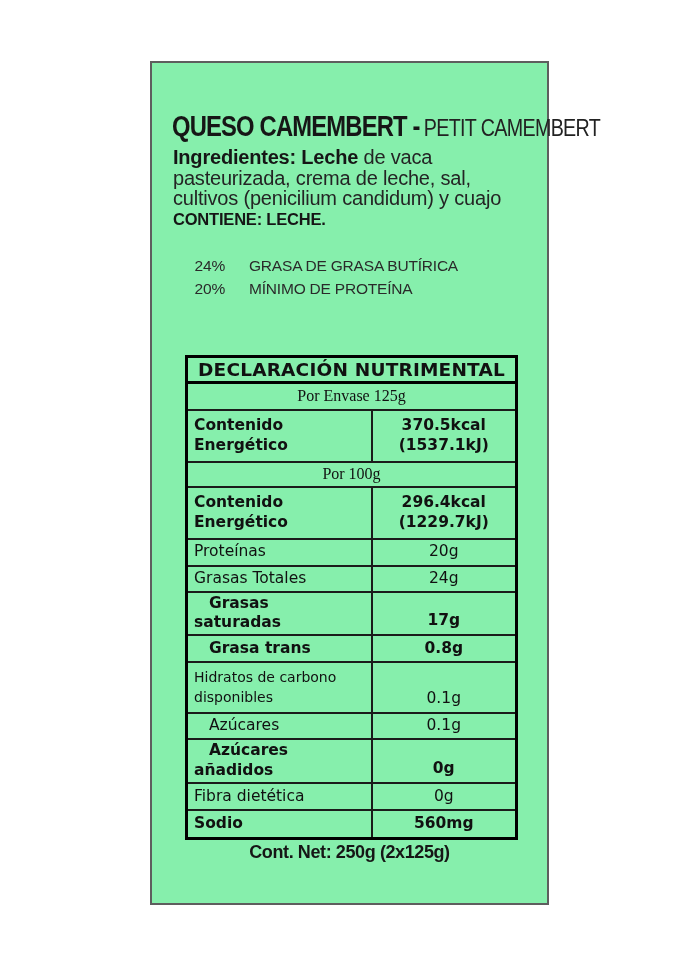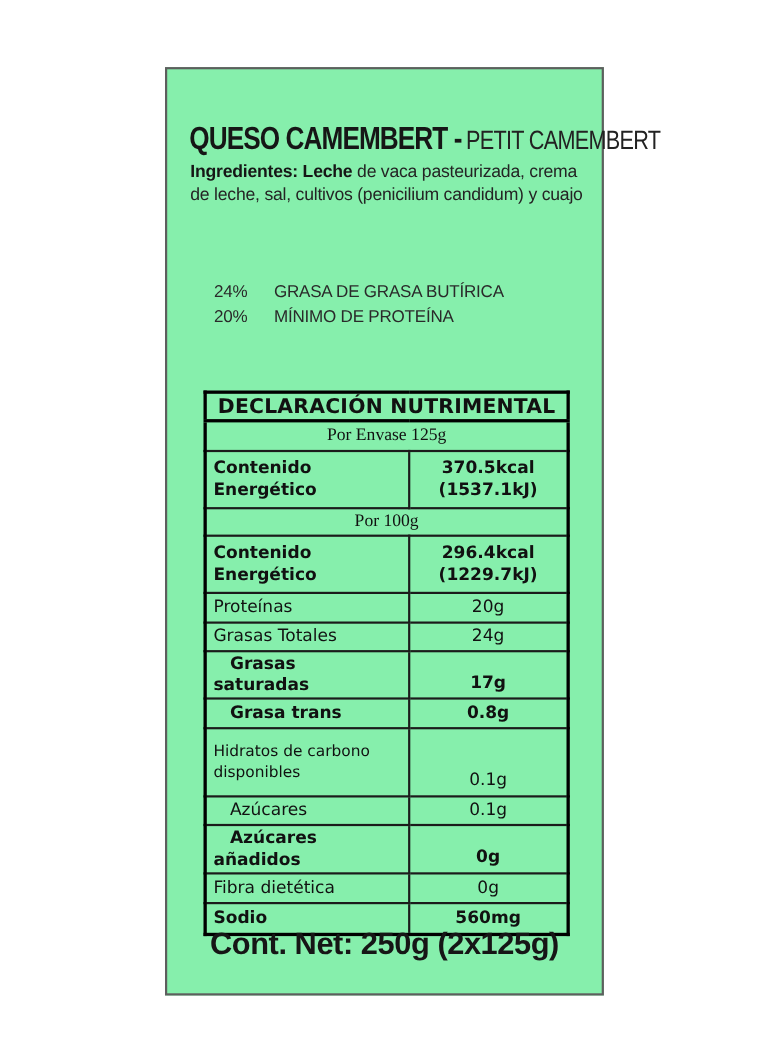--- a/index.html
+++ b/index.html
@@ -48,21 +48,21 @@
     margin-left: 5px;
   }
   
   .ingredients-block {
     position: absolute;
     left: 21px;
     top: 84px;
     width: 360px;
   }
   .ingredients-text {
-    font-size: 16px;
+    font-size: 20px;
     line-height: 20.5px;
     letter-spacing: -0.2px;
     color: #242424;
   }
   .ingredients-lead {
     font-weight: bold;
     color: #161616;
   }
   .contains-line {
     font-size: 16.5px;
@@ -137,48 +137,49 @@
   tr.bold td { font-weight: bold; }
   tr.indent td.lab { text-indent: 15px; }
   tr.small td.lab { font-size: 14px; line-height: 1.4; }
   tr.vbottom td.val { vertical-align: bottom; padding-bottom: 3px; }
   .h25 { height: 25px; }
   .h26 { height: 26px; }
   .h27 { height: 27px; }
   .h28 { height: 28px; }
   .h42 { height: 42px; }
   .h44 { height: 44px; }
-  .h45 { height: 62px; }
+  .h45 { height: 51px; }
   .h50 { height: 52px; }
   
   .net-content {
     position: absolute;
     left: 0;
     right: 0;
     top: 779px;
     text-align: center;
-    font-size: 28px;
+    font-size: 18px;
     font-weight: bold;
     letter-spacing: -0.4px;
     color: #161616;
   }
 </style>
 </head>
 <body>
 
 <div class="label-card">
 
   <div class="title-wrap">
     <span class="title-main">QUESO CAMEMBERT -</span><span class="title-sub">PETIT CAMEMBERT</span>
   </div>
 
   <div class="ingredients-block">
     <div class="ingredients-text">
       <span class="ingredients-lead">Ingredientes: Leche</span><span> de vaca pasteurizada, crema de leche, sal, cultivos (penicilium candidum) y cuajo</span>
     </div>
+    <div class="contains-line">CONTIENE: LECHE.</div>
   </div>
 
   <div class="composition">
     <div class="comp-row">
       <span class="comp-pct">24%</span>
       <span class="comp-desc">GRASA DE GRASA BUTÍRICA</span>
     </div>
     <div class="comp-row">
       <span class="comp-pct">20%</span>
       <span class="comp-desc">MÍNIMO DE PROTEÍNA</span>

